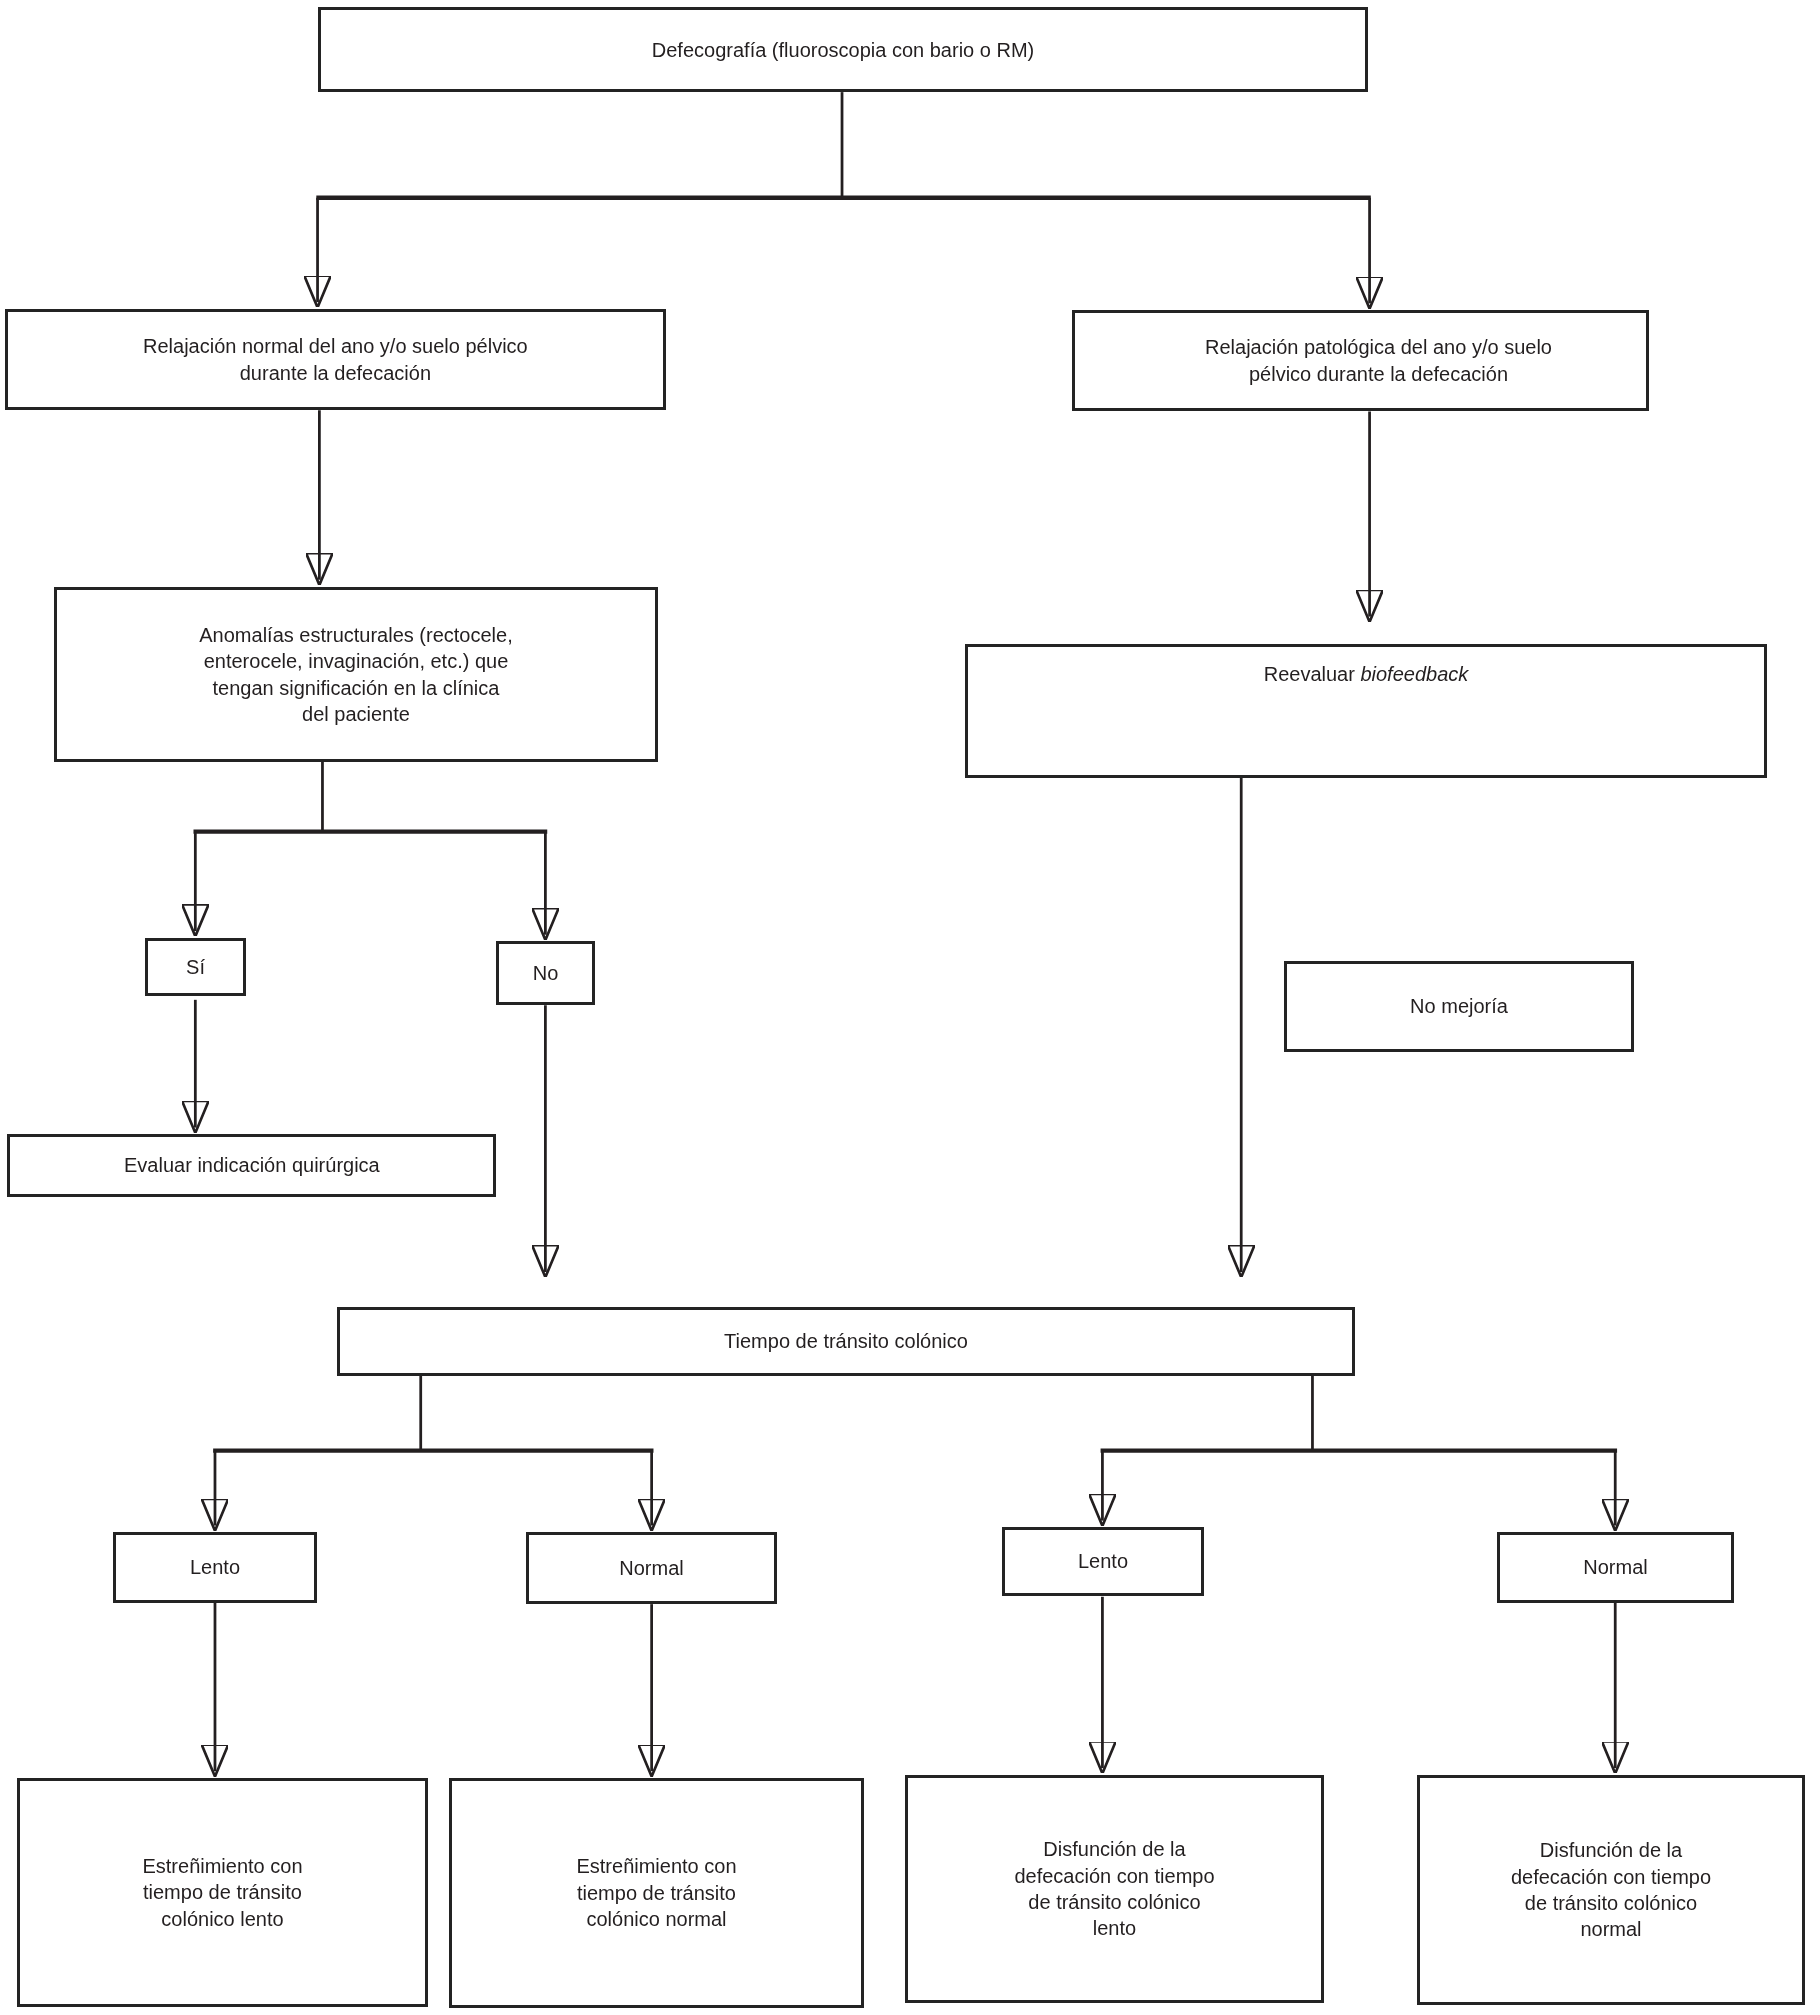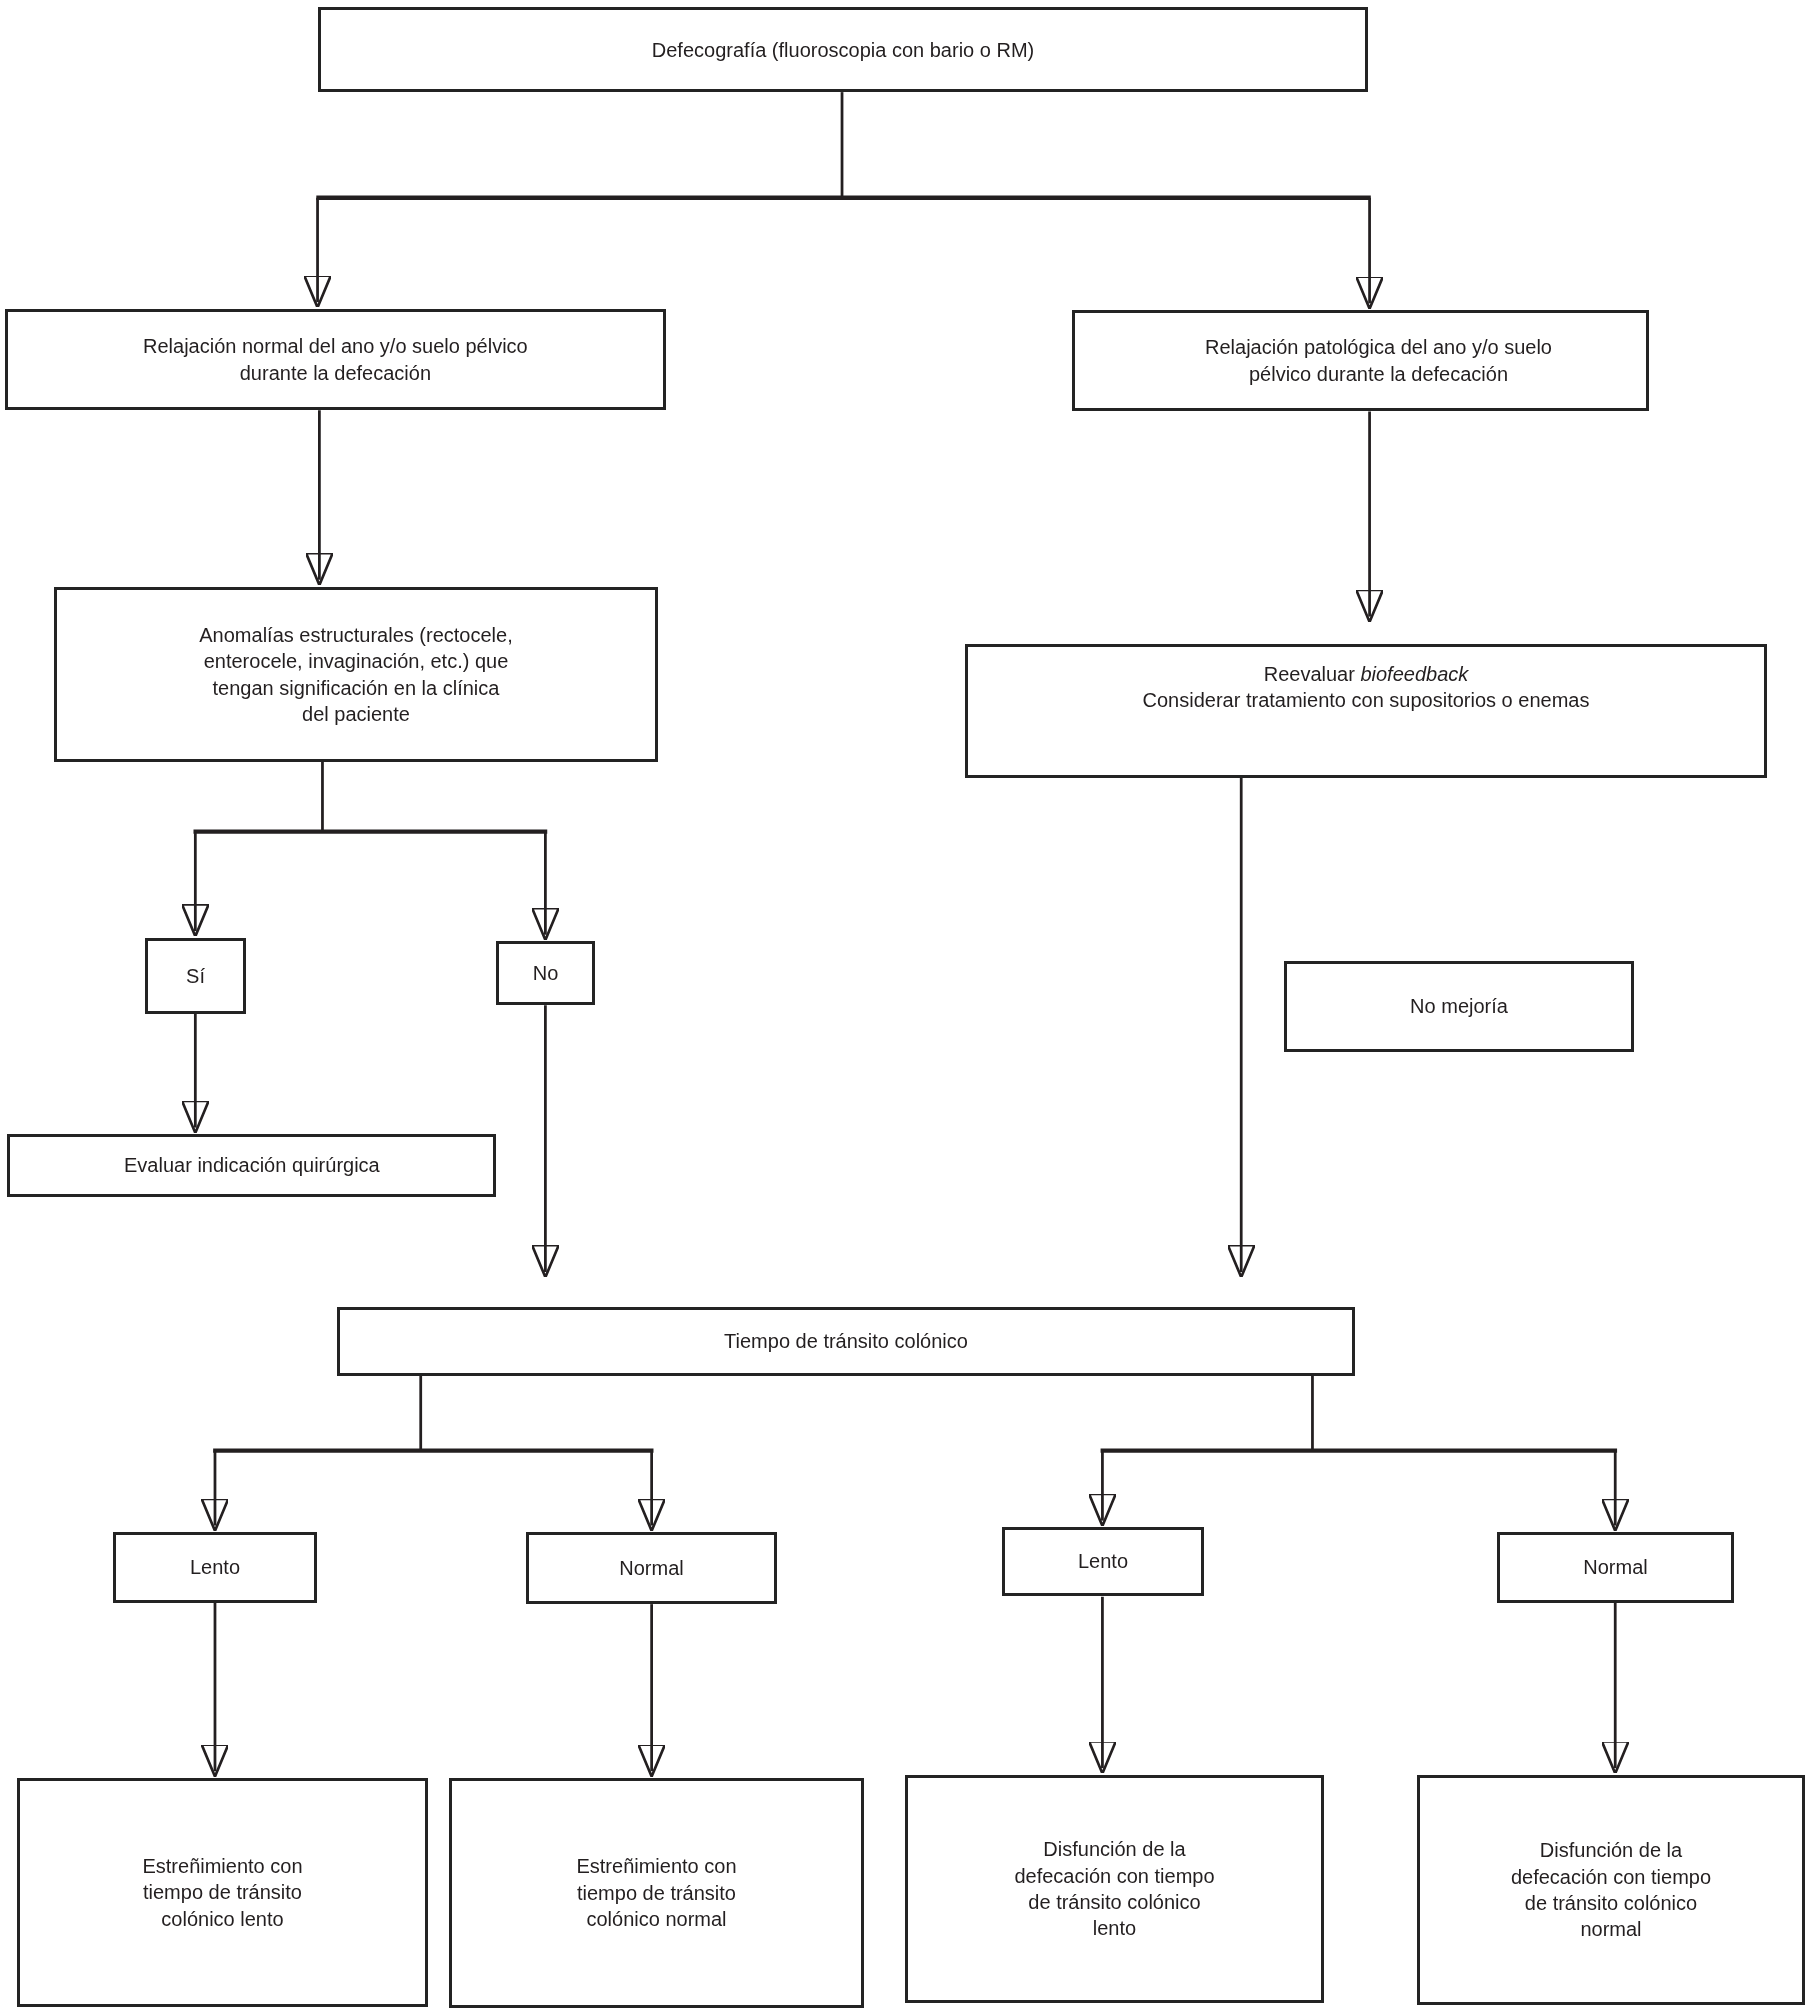--- a/index.html
+++ b/index.html
@@ -96,24 +96,23 @@
   <div class="node" style="left:1072px; top:310px; width:577px; height:101px;padding-left:47px;">Relajación patológica del ano y/o suelo
 pélvico durante la defecación</div>
 
   <div class="node" style="left:33px; top:587px; width:604px; height:175px;margin-left:21px;">Anomalías estructurales (rectocele,
 enterocele, invaginación, etc.) que
 tengan significación en la clínica
 del paciente</div>
 
   <div class="node top-aligned" style="left:965px; top:622px; width:802px; height:134px;margin-top:22px;">
     <div class="row"><span>Reevaluar</span> <i>biofeedback</i></div>
-    <div class="row">Considerar tratamiento con supositorios o enemas</div>
   </div>
 
-  <div class="node" style="left:145px; top:938px; width:101px; height:76px;">Sí</div>
+  <div class="node" style="left:145px; top:938px; width:101px; height:58px;">Sí</div>
 
   <div class="node" style="left:496px; top:941px; width:99px; height:64px;">No</div>
 
   <div class="node" style="left:1284px; top:961px; width:350px; height:91px;">No mejoría</div>
 
   <div class="node" style="left:7.4px; top:1134px; width:489px; height:63px;">Evaluar indicación quirúrgica</div>
 
   <div class="node" style="left:337px; top:1279px; width:1018px; height:69px;margin-top:28px;">Tiempo de tránsito colónico</div>
 
   <div class="node" style="left:113px; top:1532px; width:204px; height:71px;">Lento</div>

